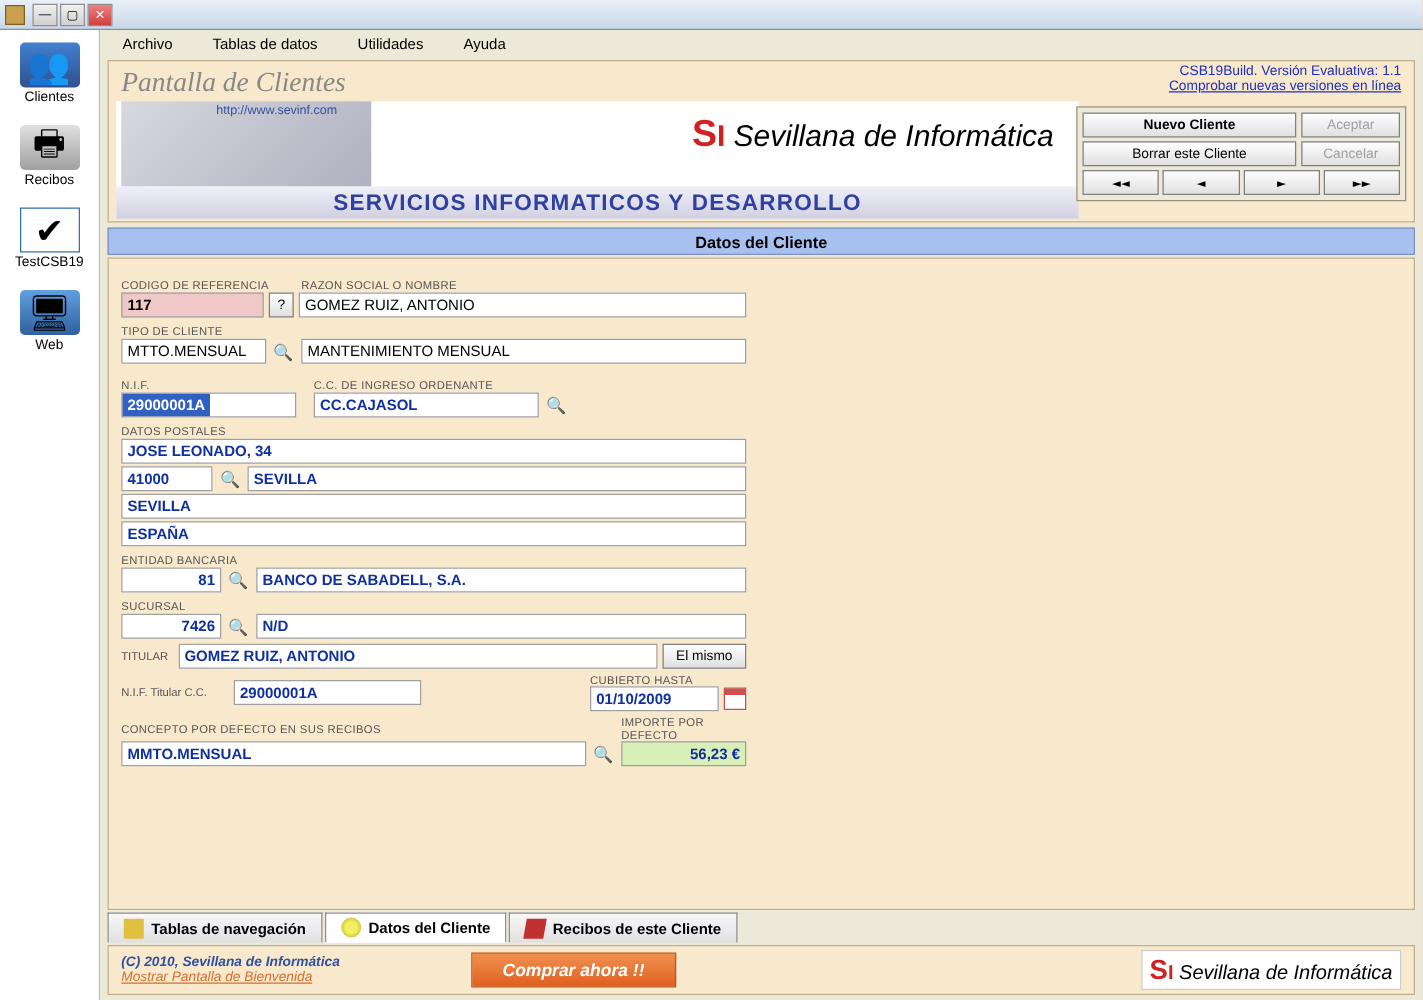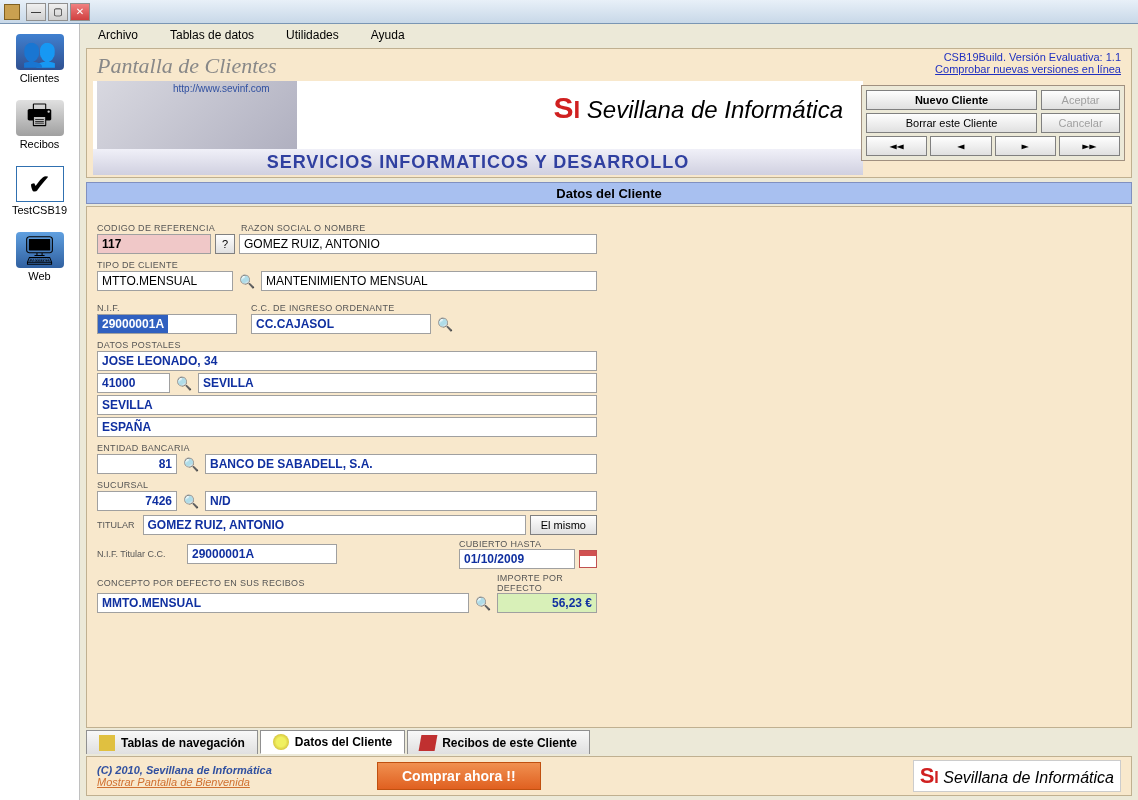--- a/index.html
+++ b/index.html
@@ -85,21 +85,21 @@
 .tab-icon { width: 16px; height: 16px; display:inline-block; }
 .ti-nav { background: #e0c040; }
 .ti-data { background: radial-gradient(circle,#f0f060 40%,#c0a020 100%); border-radius: 50%; }
 .ti-rec { background: #c03030; transform: skewX(-10deg); }
 
 
 .footer { margin: 2px 6px 4px; height: 40px; background: #f8e8cc; border: 1px solid #c0b090; display: flex; align-items: center; padding: 0 10px; gap: 20px; }
 .footer-left { flex: 0 0 260px; }
 .copy { font-size: 11px; font-style: italic; font-weight: bold; color: #3050a0; }
 .welcome-link { font-size: 11px; font-style: italic; color: #d07030; text-decoration: underline; cursor: pointer; }
-.buy-btn { padding: 5px 24px; background: linear-gradient(#f09050,#e06020); color: #fff; font-size: 14px; font-weight: bold; border: 1px solid #c05010; cursor: pointer; }
+.buy-btn { padding: 5px 24px; background: linear-gradient(#f09050,#e06020); color: #fff; font-size: 14px; font-style: italic; font-weight: bold; border: 1px solid #c05010; cursor: pointer; }
 .footer-logo { margin-left: auto; font-size: 16px; font-style: italic; color: #000; background:#fff; padding: 2px 6px; border:1px solid #ccc; }
 .footer-logo .s { color: #d02020; font-weight: bold; font-style: normal; font-size: 22px; }
 </style>
 </head>
 <body>
 
 <div class="titlebar">
   <div class="titlebar-icon"></div>
   <div class="winbtns">
     <div class="winbtn">—</div>
@@ -183,21 +183,21 @@
             </div>
         </div>
         <div class="row">
           <div class="fld pink" style="width:114px">117</div>
           <button class="qbtn">?</button>
           <div class="fld plain" style="flex:1">GOMEZ RUIZ, ANTONIO</div>
         </div>
 
         <span class="lbl">TIPO DE CLIENTE</span>
         <div class="row">
-          <div class="fld plain" style="width:136px">MTTO.MENSUAL</div>
+          <div class="fld plain" style="width:116px">MTTO.MENSUAL</div>
           <span class="bino">🔍</span>
           <div class="fld plain" style="flex:1">MANTENIMIENTO MENSUAL</div>
         </div>
 
         <div class="row" style="margin-top:6px">
           <div style="width:150px">
               <span class="lbl">N.I.F.</span>
             </div>
           <div>
               <span class="lbl">C.C. DE INGRESO ORDENANTE</span>
@@ -243,21 +243,21 @@
           <button class="sbtn">El mismo</button>
         </div>
 
         <div class="row" style="margin-top:4px;align-items:center">
           <span class="lbl-inline" style="width:82px">N.I.F. Titular C.C.</span>
           <div class="fld" style="width:150px">29000001A</div>
           <div style="flex:1"></div>
           <div>
             <span class="lbl" style="margin:0">CUBIERTO HASTA</span>
             <div class="row">
-              <div class="fld" style="width:116px">01/10/2009</div>
+              <div class="fld" style="width:103px">01/10/2009</div>
               <span class="cal-icon"></span>
             </div>
           </div>
         </div>
 
         <div class="row" style="margin-top:4px">
           <div style="flex:1">
               <span class="lbl" style="margin:0">CONCEPTO POR DEFECTO EN SUS RECIBOS</span>
             </div>
           <div style="width:100px">

